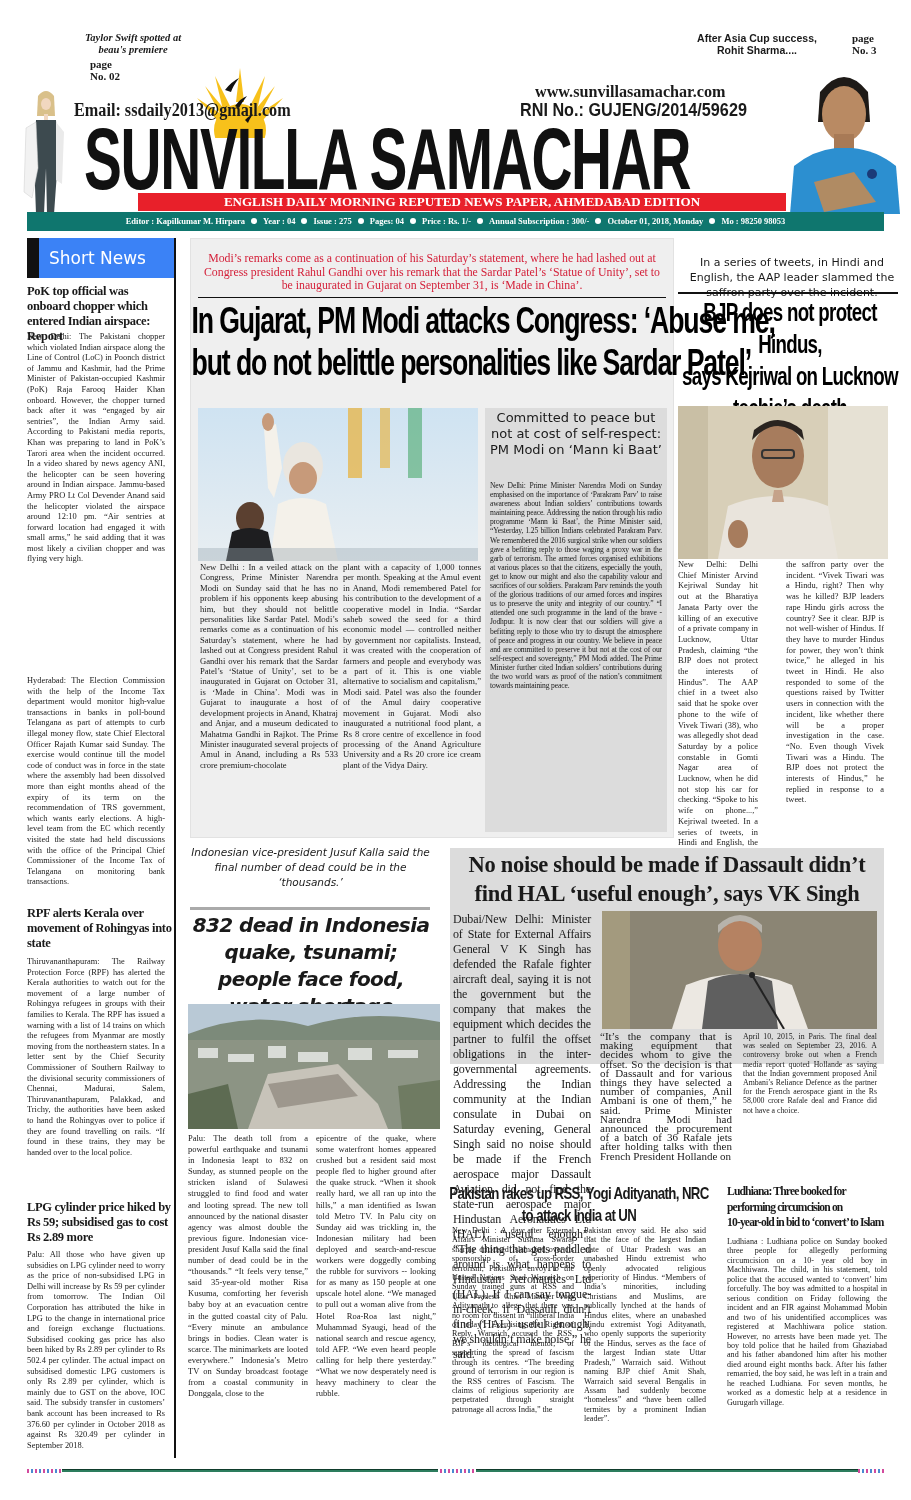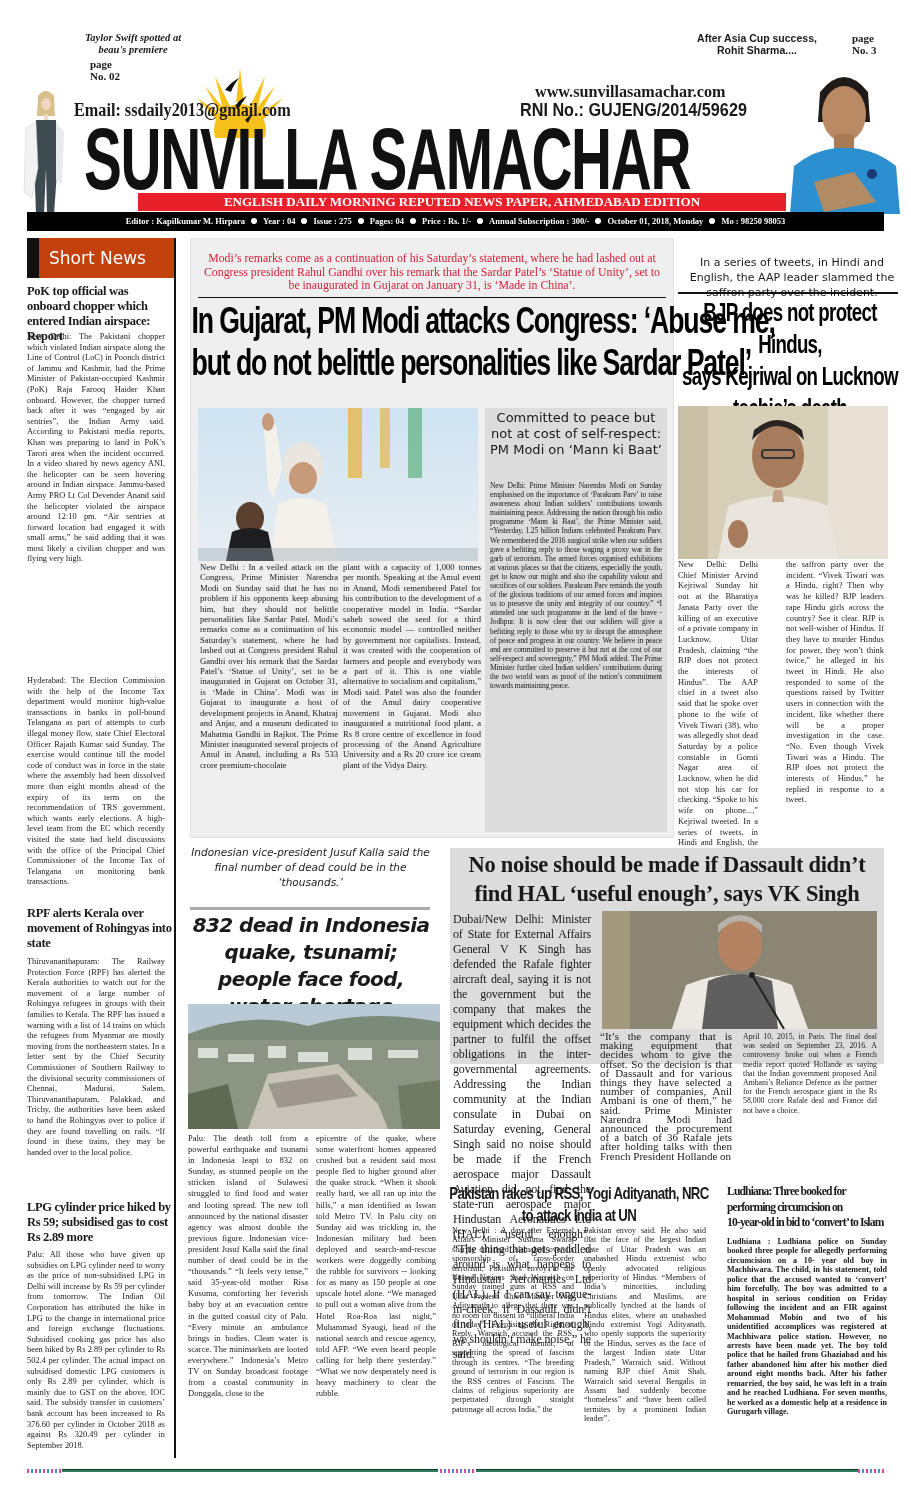--- a/index.html
+++ b/index.html
@@ -16,26 +16,26 @@
 
   .photo-swift { left: 22px; top: 88px; width: 50px; height: 128px; }
   .photo-rohit { left: 784px; top: 62px; width: 120px; height: 152px; }
 
   .sun { left: 195px; top: 68px; width: 90px; height: 70px; }
   .email { left: 74px; top: 100px; font-weight: bold; font-size: 18px; font-family: "Liberation Serif", serif; transform: scaleX(0.9); transform-origin: left; }
   .web { left: 535px; top: 82px; font-weight: bold; font-size: 17px; transform: scaleX(0.95); transform-origin: left; }
   .rni { left: 520px; top: 100px; font-weight: bold; font-size: 18px; font-family: "Liberation Sans", sans-serif; transform: scaleX(0.9); transform-origin: left; }
   .masthead-title { left: 84px; top: 118px; width: 700px; height: 80px; font-family: "Liberation Sans", sans-serif; font-weight: bold; font-size: 86px; line-height: 80px; letter-spacing: -2px; color: #111; transform: scaleX(0.66) scaleY(1.02); transform-origin: left top; white-space: nowrap; }
   .tagline { left: 138px; top: 193px; width: 648px; height: 18px; background: #e8202a; color: #fff; font-weight: bold; font-size: 13px; line-height: 18px; text-align: center; white-space: nowrap; overflow: hidden; }
-  .infobar { left: 27px; top: 212px; width: 857px; height: 19px; background: #000000; color: #fff; font-weight: bold; font-size: 8.5px; line-height: 19px; display: flex; justify-content: center; gap: 6px; white-space: nowrap; }
+  .infobar { left: 27px; top: 212px; width: 857px; height: 19px; background: #0f766e; color: #fff; font-weight: bold; font-size: 8.5px; line-height: 19px; display: flex; justify-content: center; gap: 6px; white-space: nowrap; }
   .infobar .dot { display: inline-block; width: 6px; height: 6px; border-radius: 50%; background: #fff; margin-top: 6px; }
 
   
   .sidebar { left: 27px; top: 238px; width: 149px; height: 1220px; border-right: 2px solid #111; }
-  .short-news { position: absolute; left: 0; top: 0; width: 147px; height: 40px; background: #c2410c; border-left: 12px solid #111; color: #fff; font-family: "DejaVu Sans", sans-serif; font-size: 17px; line-height: 40px; padding-left: 10px; }
+  .short-news { position: absolute; left: 0; top: 0; width: 147px; height: 40px; background: #3b82f6; border-left: 12px solid #111; color: #fff; font-family: "DejaVu Sans", sans-serif; font-size: 17px; line-height: 40px; padding-left: 10px; }
   .sb-head { position: absolute; left: 0; width: 145px; font-weight: bold; font-size: 12.5px; line-height: 15px; letter-spacing: -0.3px; }
   .sb-body { position: absolute; left: 0; width: 138px; font-size: 8.4px; line-height: 10.6px; text-align: justify; }
 
   
   .lead-box { left: 190px; top: 238px; width: 484px; height: 600px; background: #efefef; border: 1px solid #e2e2e2; }
   .deck-red { left: 198px; top: 252px; width: 468px; text-align: center; color: #d4213a; font-size: 11.8px; line-height: 13.5px; }
   .lead-rule { left: 198px; top: 297px; width: 468px; height: 1px; background: #111; }
   .lead-headline { left: 192px; top: 300px; width: 480px; text-align: center; font-family: "Liberation Sans", sans-serif; font-weight: bold; font-size: 36px; line-height: 42px; letter-spacing: -1.5px; color: #000; transform: scaleX(0.74); transform-origin: center top; white-space: nowrap; }
   .lead-headline span { display: block; margin-left: -85px; margin-right: -85px; }
   .photo-modi { left: 198px; top: 408px; width: 280px; height: 153px; }
@@ -68,21 +68,21 @@
   .vk-col2 { left: 600px; top: 1032px; width: 132px; font-size: 11px; line-height: 9.2px; text-align: justify; }
   .vk-col3 { left: 743px; top: 1032px; width: 134px; font-size: 7.8px; line-height: 9.2px; text-align: justify; }
 
   
   .pak-headline { left: 448px; top: 1183px; width: 262px; text-align: center; font-family: "Liberation Sans", sans-serif; font-weight: bold; font-size: 17px; line-height: 22px; letter-spacing: -0.8px; transform: scaleX(0.78); transform-origin: center top; }
   .pak-headline span { display: block; margin-left: -40px; margin-right: -40px; }
   .pak-col { top: 1226px; width: 122px; font-size: 8.1px; line-height: 9.4px; text-align: justify; }
 
   
   .lud-headline { left: 727px; top: 1183px; width: 185px; font-family: "Liberation Serif", serif; font-weight: bold; font-size: 13.5px; line-height: 15.5px; letter-spacing: -1px; transform: scaleX(0.86); transform-origin: left top; white-space: nowrap; }
-  .lud-body { left: 727px; top: 1237px; width: 160px; font-size: 8.1px; line-height: 9.45px; text-align: justify; font-weight: bold; }
+  .lud-body { left: 727px; top: 1237px; width: 160px; font-size: 8.1px; line-height: 9.45px; text-align: justify; }
 
   
   .rule-green { top: 1469px; height: 3px; background: #2d7d5e; border-top: 1px solid #0f3b2b; }
   .rule-dots { top: 1469px; height: 4px; background: repeating-linear-gradient(90deg, #d24a9e 0 2px, transparent 2px 4px, #4a8ad2 4px 6px, transparent 6px 8px); }
 
   .photo svg { width: 100%; height: 100%; display: block; }
 </style>
 </head>
 <body>
 
@@ -167,21 +167,21 @@
   <div class="sb-body" style="top:438px;">Hyderabad: The Election Commission with the help of the Income Tax department would monitor high-value transactions in banks in poll-bound Telangana as part of attempts to curb illegal money flow, state Chief Electoral Officer Rajath Kumar said Sunday. The exercise would continue till the model code of conduct was in force in the state where the assembly had been dissolved more than eight months ahead of the expiry of its term on the recommendation of TRS government, which wants early elections. A high-level team from the EC which recently visited the state had held discussions with the office of the Principal Chief Commissioner of the Income Tax of Telangana on monitoring bank transactions.</div>
 
   <div class="sb-head" style="top:668px;">RPF alerts Kerala over movement of Rohingyas into state</div>
   <div class="sb-body" style="top:719px;">Thiruvananthapuram: The Railway Protection Force (RPF) has alerted the Kerala authorities to watch out for the movement of a large number of Rohingya refugees in groups with their families to Kerala. The RPF has issued a warning with a list of 14 trains on which the refugees from Myanmar are mostly moving from the northeastern states. In a letter sent by the Chief Security Commissioner of Southern Railway to the divisional security commissioners of Chennai, Madurai, Salem, Thiruvananthapuram, Palakkad, and Trichy, the authorities have been asked to hand the Rohingyas over to police if they are found travelling on rails. “If found in these trains, they may be handed over to the local police.</div>
 
   <div class="sb-head" style="top:962px;">LPG cylinder price hiked by Rs 59; subsidised gas to cost Rs 2.89 more</div>
   <div class="sb-body" style="top:1012px;">Palu: All those who have given up subsidies on LPG cylinder need to worry as the price of non-subsidised LPG in Delhi will increase by Rs 59 per cylinder from tomorrow. The Indian Oil Corporation has attributed the hike in LPG to the change in international price and foreign exchange fluctuations. Subsidised cooking gas price has also been hiked by Rs 2.89 per cylinder to Rs 502.4 per cylinder. The actual impact on subsidised domestic LPG customers is only Rs 2.89 per cylinder, which is mainly due to GST on the above, IOC said. The subsidy transfer in customers’ bank account has been increased to Rs 376.60 per cylinder in October 2018 as against Rs 320.49 per cylinder in September 2018.</div>
 </div>
 
 <div class="abs lead-box"></div>
-<div class="abs deck-red">Modi’s remarks come as a continuation of his Saturday’s statement, where he had lashed out at Congress president Rahul Gandhi over his remark that the Sardar Patel’s ‘Statue of Unity’, set to be inaugurated in Gujarat on January 31, is ‘Made in China’.</div>
+<div class="abs deck-red">Modi’s remarks come as a continuation of his Saturday’s statement, where he had lashed out at Congress president Rahul Gandhi over his remark that the Sardar Patel’s ‘Statue of Unity’, set to be inaugurated in Gujarat on September 31, is ‘Made in China’.</div>
 <div class="abs lead-rule"></div>
 <div class="abs lead-headline">
   <span>In Gujarat, PM Modi attacks Congress: ‘Abuse me,</span>
   <span>but do not belittle personalities like Sardar Patel’</span>
 </div>
 <div class="abs photo photo-modi">
   <svg viewBox="0 0 280 153" preserveAspectRatio="none">
     <defs>
         <linearGradient id="g1" x1="0" y1="0" x2="0" y2="1">
           <stop offset="0" stop-color="#cfe3f2"></stop>

